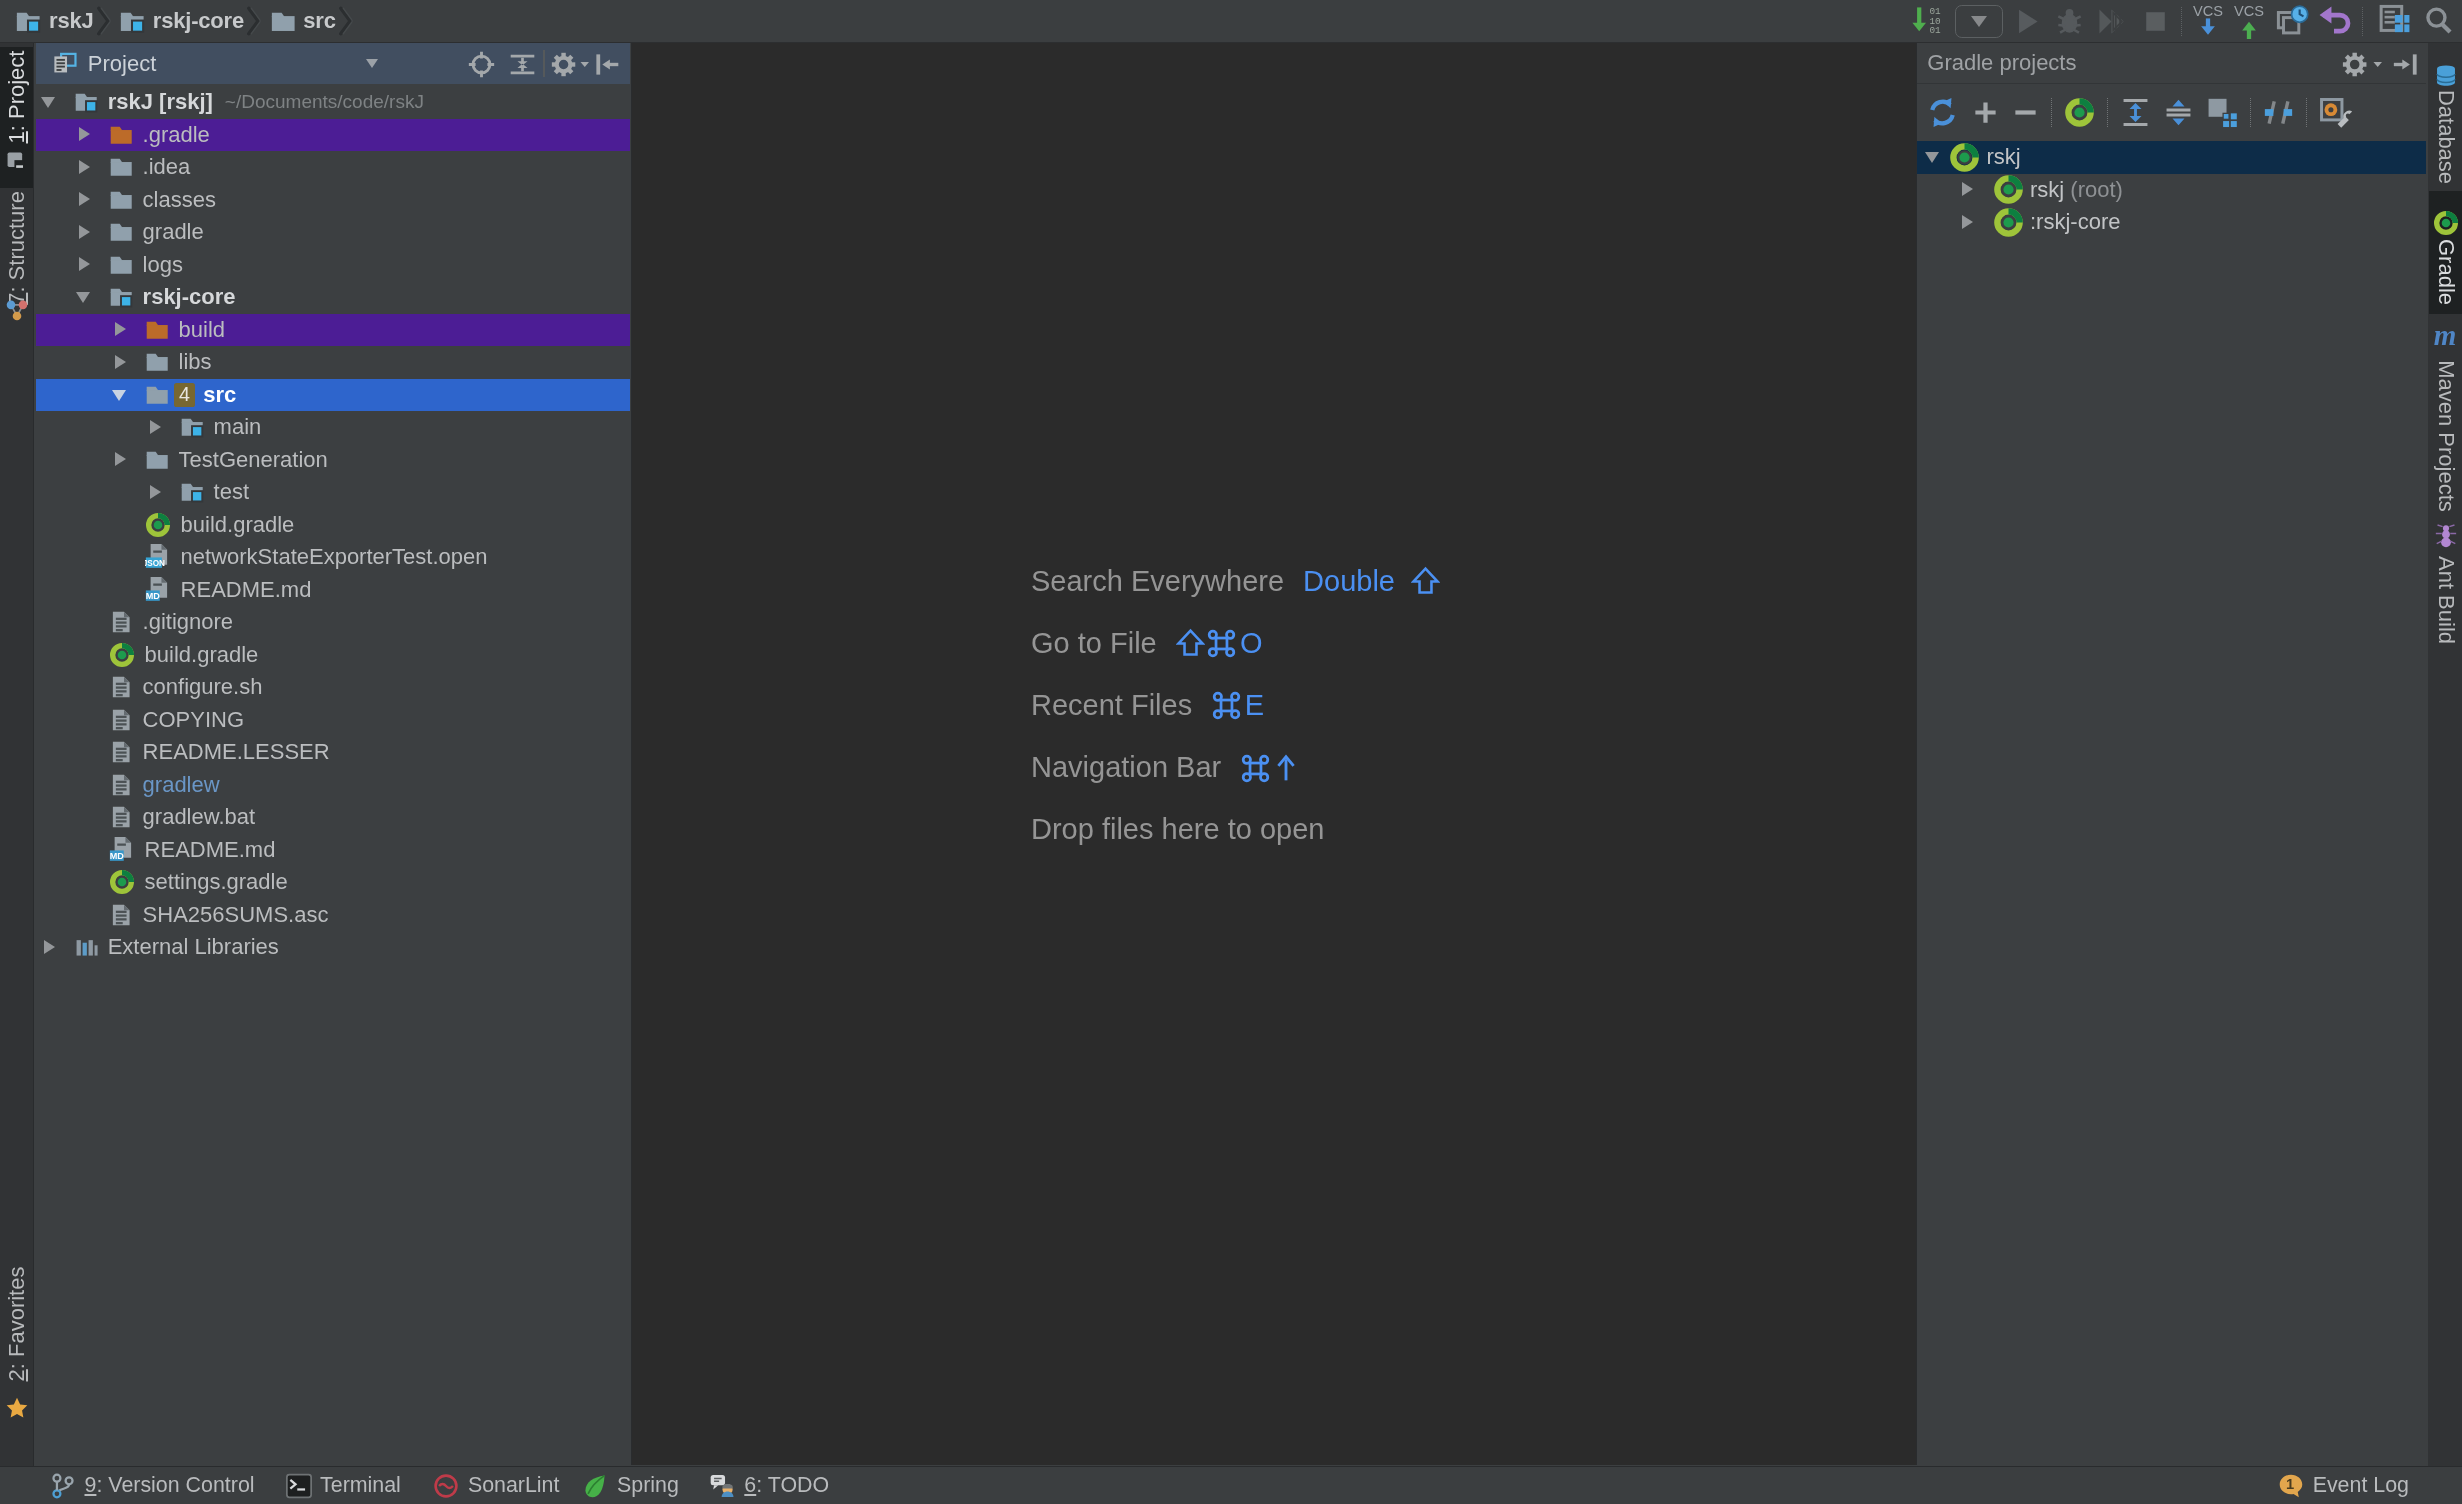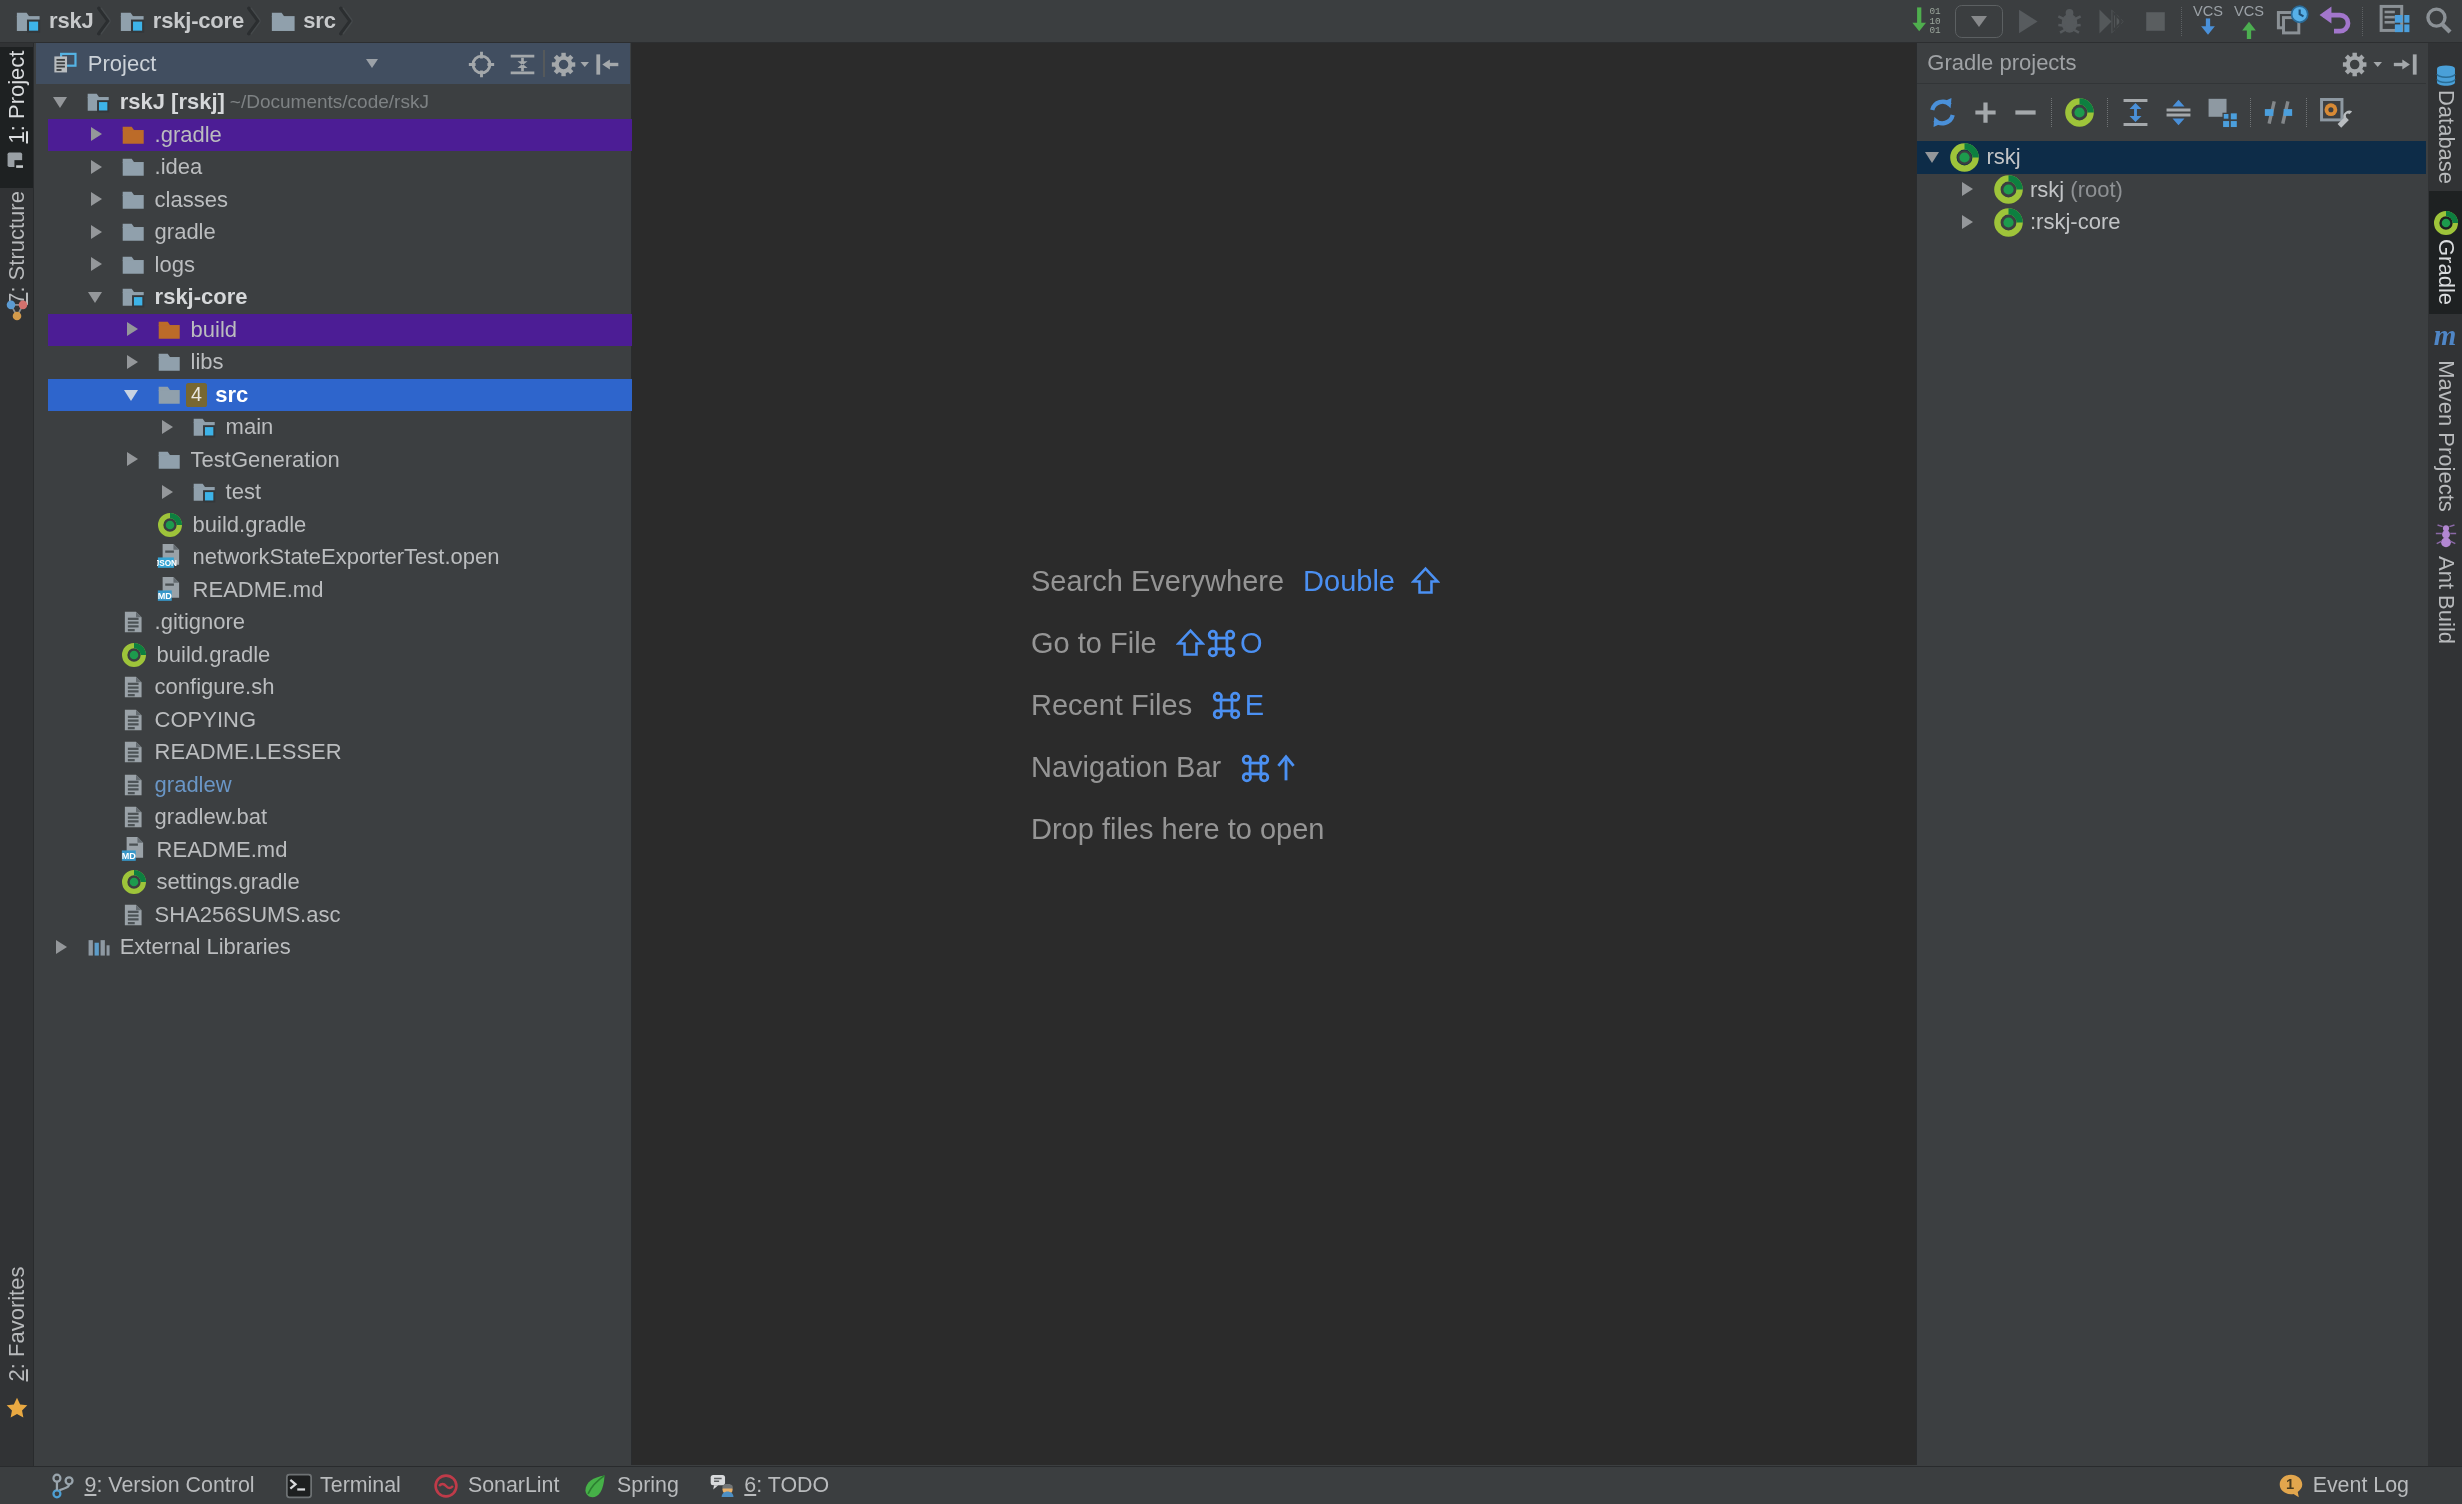--- a/index.html
+++ b/index.html
@@ -13,29 +13,29 @@
 .chev{margin:0 8.5px 0 3.4px}
 
 #lstripe{position:absolute;left:0;top:43px;width:34px;height:1424px;background:#313335;border-right:1.7px solid #292b2d}
 .vlbl{position:absolute;white-space:nowrap;font-size:22px;color:#b8babc;transform:translate(-50%,-50%) rotate(-90deg)}
 .vlblr{position:absolute;white-space:nowrap;font-size:22px;color:#b8babc;transform:translate(-50%,-50%) rotate(90deg)}
 .vlbl u,.vlblr u{text-decoration:underline}
 #ltab1{position:absolute;left:0;top:4.3px;width:32.5px;height:141px;background:#1e2122}
 
 #pjpanel{position:absolute;left:36px;top:43px;width:596px;height:1422px;background:#3c3f41;border-right:1.7px solid #2a2c2e}
 #pjhead{position:absolute;left:0;top:0;width:594px;height:41px;background:#414e60;display:flex;align-items:center;color:#ccd2d8;font-size:22px}
-#pjtree{position:absolute;left:12px;top:43px;width:594px}
+#pjtree{position:absolute;left:0;top:43px;width:594px}
 .row{height:32.5px;display:flex;align-items:center;font-size:22px;color:#bbbdbf;white-space:nowrap}
 .row .gap{flex:none}
 .tw{flex:none;width:17px;height:17px;margin-right:16.2px;position:relative}
 .tw.c::before{content:"";position:absolute;left:2.6px;top:0.9px;border-top:7.7px solid transparent;border-bottom:7.7px solid transparent;border-left:11px solid #94979a}
 .tw.e::before{content:"";position:absolute;left:0;top:3.4px;border-left:7.7px solid transparent;border-right:7.7px solid transparent;border-top:11px solid #94979a}
 .row svg.i{flex:none;margin-right:9.4px}
 .b{font-weight:bold;color:#d6d8da}
-.gray{color:#7e8284;margin-left:5px;font-size:19px}
+.gray{color:#7e8284;margin-left:12px;font-size:19px}
 .sel{background:#2e65cc}
 .sel .tw.e::before{border-top-color:#c8d3e2}
 .sel,.sel .b{color:#fff}
 .ex{background:#4c1d95}
 .badge4{flex:none;width:20.5px;height:24px;background:#776731;border-radius:2.6px;color:#e8e5de;font-size:19.7px;display:flex;align-items:center;justify-content:center;margin:0 8.5px 0 -4.3px}
 .blue{color:#6a96c6}
 
 #editor{position:absolute;left:632px;top:43px;width:1284px;height:1422px;background:#2b2b2b}
 #hints{position:absolute;left:399px;top:493px;font-size:29px;color:#959595}
 #hints .ln{height:62px;display:flex;align-items:flex-end}

